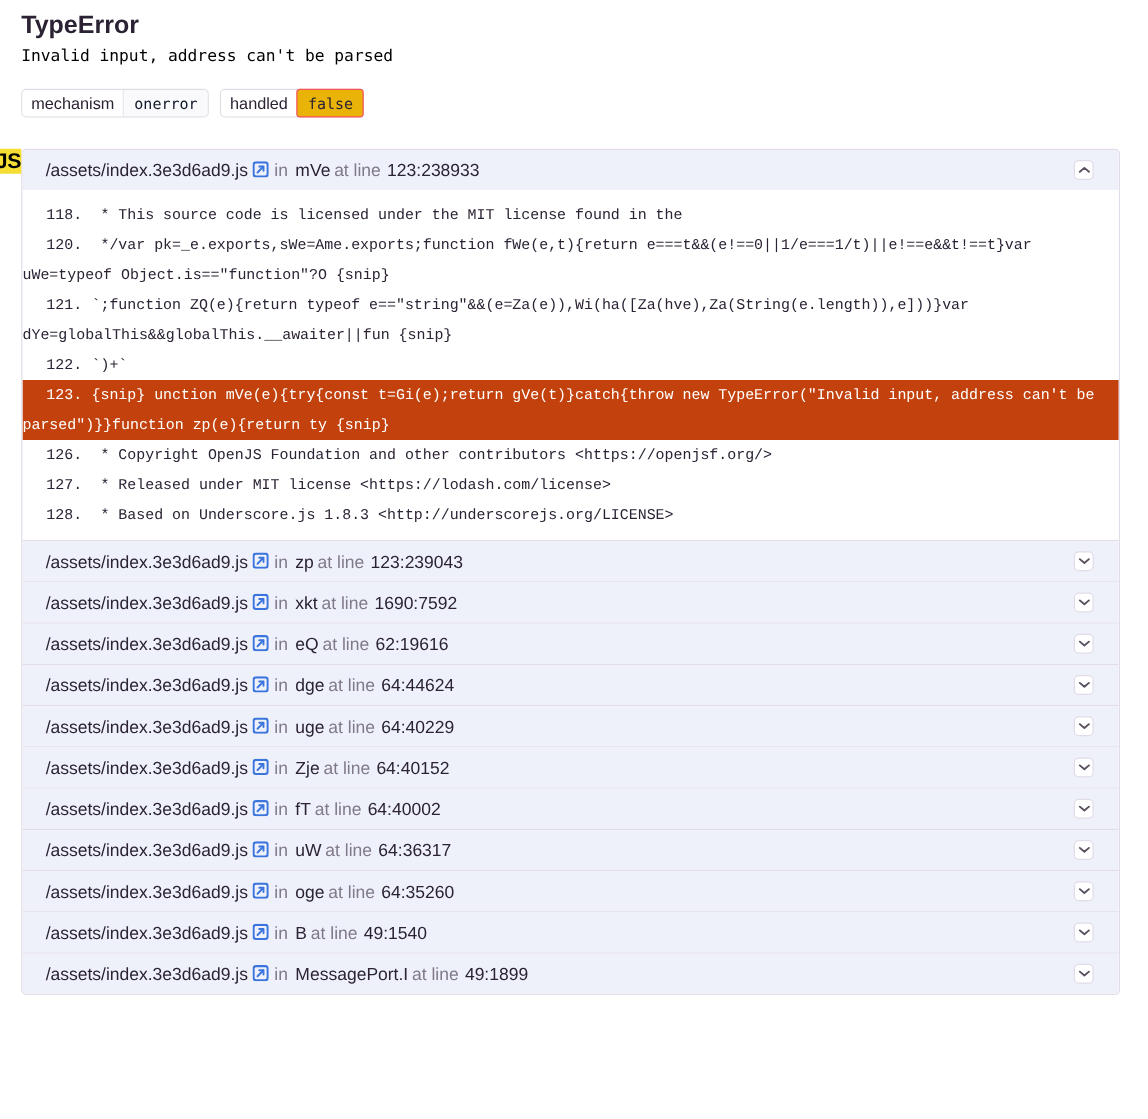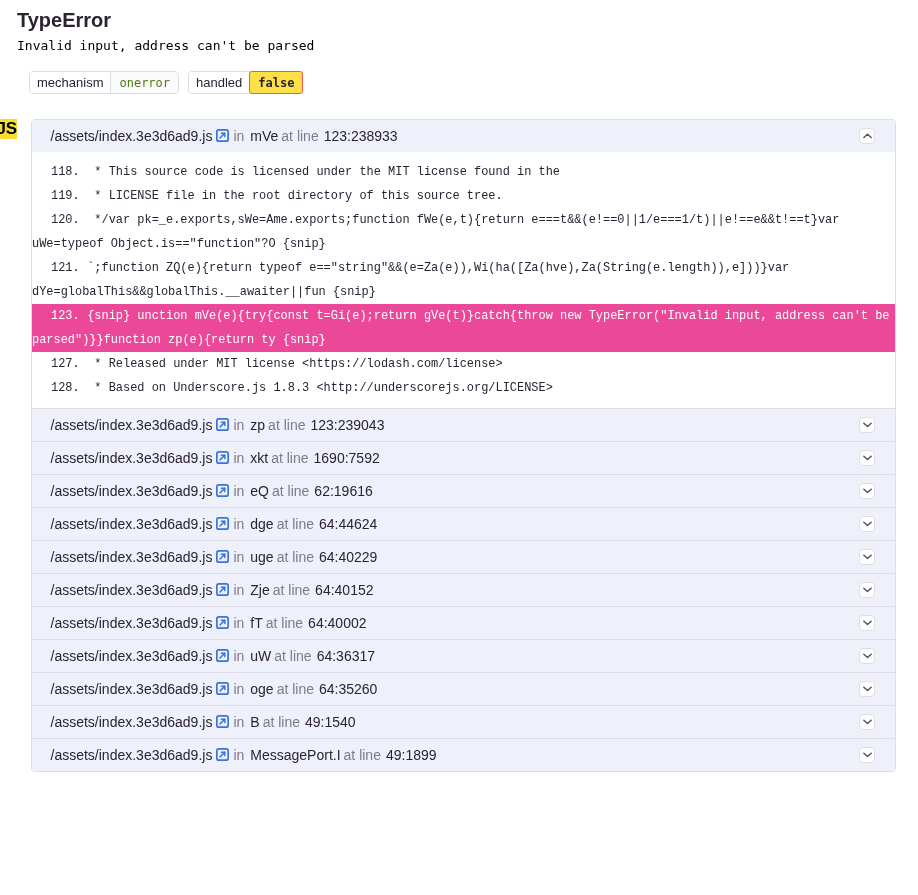--- a/index.html
+++ b/index.html
@@ -8,46 +8,46 @@
     width:918px; height:895px;
     background:#ffffff;
     font-family:"Liberation Sans", sans-serif;
     color:#2b2233;
     overflow:hidden;
     -webkit-font-smoothing:antialiased;
   }
   .hdr { padding-left:17px; }
   .err-title { font-size:20px; font-weight:700; color:#2b2233; line-height:24px; padding-top:8px;}
   .err-msg { font-family:"DejaVu Sans Mono", monospace; font-size:13px; color:#000000; line-height:18px; margin-top:5px; }
-  .tags { display:flex; gap:9px; margin-top:16px;margin-left:12px; }
+  .tags { display:flex; gap:9px; margin-top:16px; }
   .tag { display:flex; border:1px solid #e0dce5; border-radius:4px; height:23px; align-items:stretch;}
   .tag .k { padding:0 7px; display:flex; align-items:center; font-size:13px; color:#2b2233; background:#fff; border-radius:3px 0 0 3px;}
-  .tag .v { padding:0 8px; display:flex; align-items:center; font-family:"DejaVu Sans Mono", monospace; font-size:12px; background:#faf9fb; border-left:1px solid #e0dce5; border-radius:0 3px 3px 0; color:#4d7c0f;}
-  .tag .v.err { background:#fde047; border:1px solid #f55459; color:#2b2233; margin:-1px -1px -1px 0; border-radius:3px;font-weight:bold;}
+  .tag .v { padding:0 8px; display:flex; align-items:center; font-family:"DejaVu Sans Mono", monospace; font-size:12px; background:#faf9fb; border-left:1px solid #e0dce5; border-radius:0 3px 3px 0; color:#0f172a;}
+  .tag .v.err { background:#eab308; border:1px solid #f55459; color:#2b2233; margin:-1px -1px -1px 0; border-radius:3px;}
 
   
-  .stack-wrap { position:relative; margin-top:25px;padding-left:14px; }
+  .stack-wrap { position:relative; margin-top:25px; }
   .badge { position:absolute; left:-3.4px; top:0px; width:20px; height:20px; background:#f5dd33;
            color:#000000; font-size:17px; font-weight:700; line-height:20px; text-align:center;
            letter-spacing:-0.2px; z-index:3; overflow:hidden;}
   .frames { margin:0 22px 0 17px; border:1px solid #e1dce8; border-radius:4px; background:#fff; overflow:hidden; }
   .frame + .frame { border-top:1px solid #e1dce8; }
   .frame-hd { height:32px; background:#eef1fa; display:flex; align-items:center; padding:0 20px 0 18.5px; cursor:pointer;}
   .fn-file { font-size:14px; color:#2b2233; }
   .linkicon { display:inline-block; width:13px; height:13px; margin:0 0 0 4px; position:relative; top:-1px; line-height:0; }
   .in-lbl { font-size:14px; color:#80798a; margin-left:4px;}
   .fn-name { font-size:14px; color:#2b2233; margin-left:6px;}
   .atline-lbl { font-size:14px; color:#80798a; margin-left:3px;}
   .fn-line { font-size:14px; color:#2b2233; margin-left:5px;}
   .spacer { flex:1 1 auto; }
   .toggle { width:16px; height:16px; border:1px solid #e1dce8; border-radius:4px; background:#fff;
             display:flex; align-items:center; justify-content:center; padding:0; cursor:pointer;}
   .code { padding:8px 0 8px 0; font-family:Liberation Mono, monospace; font-size:11.95px; line-height:24px; color:#2b2233; background:#fff;}
   .cline { padding-left:0; white-space:pre-wrap; word-break:normal; overflow-wrap:break-word; }
-  .cline.hl { background:#ec4899; color:#fff; }
+  .cline.hl { background:#c2410c; color:#fff; }
   .ln { display:inline-block; width:47.7px; text-align:right; color:inherit; margin-right:7.5px; }
 </style>
 </head>
 <body>
 
 <div class="hdr">
   <div class="err-title">TypeError</div>
   <div class="err-msg">Invalid input, address can't be parsed</div>
   <div class="tags">
     <div class="tag">
@@ -78,24 +78,25 @@
           <span class="fn-line">123:238933</span>
           <span class="spacer"></span>
           <button class="toggle">
             <svg width="11" height="8" viewBox="0 0 11 8" fill="none">
               <path d="M1.85 5.45L5.5 2.3L9.15 5.45" stroke="#58505f" stroke-width="1.5" stroke-linecap="round" stroke-linejoin="round"></path>
             </svg>
           </button>
         </div>
         <div class="code">
           <div class="cline"><span class="ln">118.</span><span class="ct"> * This source code is licensed under the MIT license found in the</span></div>
-          <div class="cline"><span class="ln">119.</span><span class="ct"> * LICENSE file in the root directory of this source tree.</span></div>
           <div class="cline"><span class="ln">120.</span><span class="ct"> */var pk=_e.exports,sWe=Ame.exports;function fWe(e,t){return e===t&amp;&amp;(e!==0||1/e===1/t)||e!==e&amp;&amp;t!==t}var uWe=typeof Object.is=="function"?O {snip}</span></div>
           <div class="cline"><span class="ln">121.</span><span class="ct">`;function ZQ(e){return typeof e=="string"&amp;&amp;(e=Za(e)),Wi(ha([Za(hve),Za(String(e.length)),e]))}var dYe=globalThis&amp;&amp;globalThis.__awaiter||fun {snip}</span></div>
+          <div class="cline"><span class="ln">122.</span><span class="ct">`)+`</span></div>
           <div class="cline hl"><span class="ln">123.</span><span class="ct">{snip} unction mVe(e){try{const t=Gi(e);return gVe(t)}catch{throw new TypeError("Invalid input, address can't be parsed")}}function zp(e){return ty {snip}</span></div>
+          <div class="cline"><span class="ln">126.</span><span class="ct"> * Copyright OpenJS Foundation and other contributors &lt;https://openjsf.org/&gt;</span></div>
           <div class="cline"><span class="ln">127.</span><span class="ct"> * Released under MIT license &lt;https://lodash.com/license&gt;</span></div>
           <div class="cline"><span class="ln">128.</span><span class="ct"> * Based on Underscore.js 1.8.3 &lt;http://underscorejs.org/LICENSE&gt;</span></div>
         </div>
       </div>
       <div class="frame">
         <div class="frame-hd">
           <span class="fn-file">/assets/index.3e3d6ad9.js</span>
           <span class="linkicon"><svg width="13" height="13" viewBox="0 0 13 13" fill="none">
               <rect x="0.85" y="0.85" width="11.3" height="11.3" rx="2" stroke="#3b74dd" stroke-width="1.7"></rect>
               <path d="M4.0 9.0L8.6 4.4" stroke="#3b74dd" stroke-width="1.5" stroke-linecap="round"></path>

